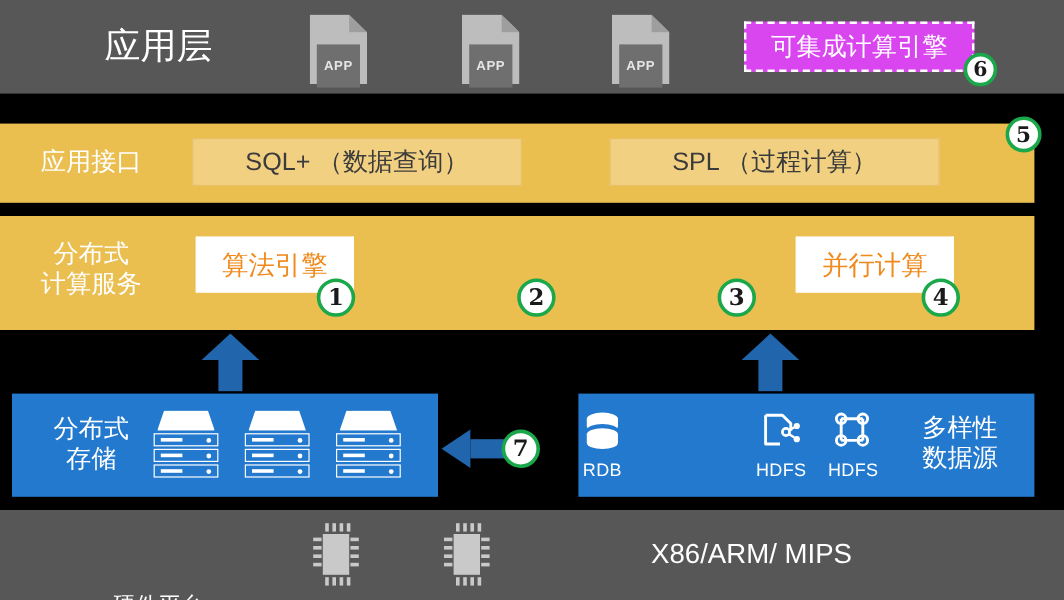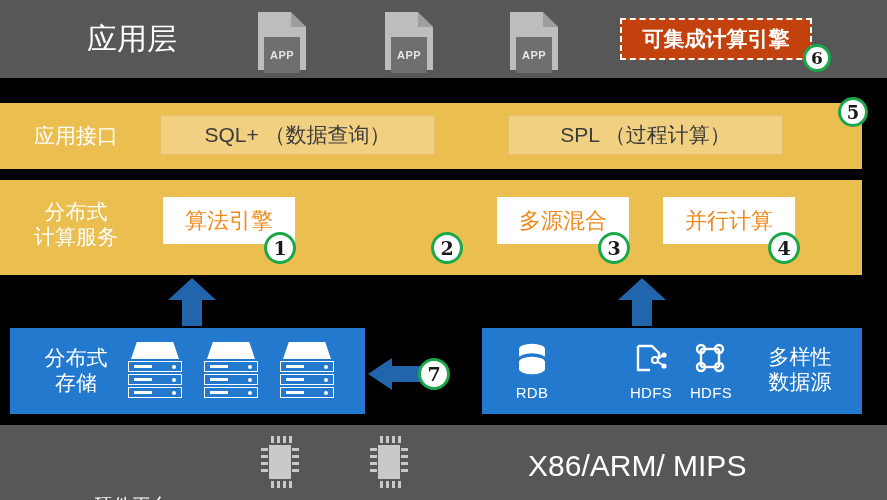--- a/index.html
+++ b/index.html
@@ -29,23 +29,23 @@
     clip-path:polygon(0 0, 100% 100%, 0 100%);
   }
   .appdoc .tag{
     position:absolute;left:6px;top:25px;width:36px;height:36px;
     background:#6f6f6f;color:#e6e6e6;font-size:11px;font-weight:bold;
     display:flex;align-items:center;justify-content:center;letter-spacing:.5px;
   }
 
   
   .engine-box{
-    position:absolute;background:#c2410c;border:2px dashed #ffffff;
+    position:absolute;background:#d946ef;border:2px dashed #ffffff;
     display:flex;align-items:center;justify-content:center;
-    color:#fff;box-sizing:border-box;font-weight:bold;
+    color:#fff;box-sizing:border-box;
   }
 
   
   .api-box{
     position:absolute;background:#f2d082;border:1px solid #e6c06a;
     display:flex;align-items:center;justify-content:center;
     color:#3b3b3b;box-sizing:border-box;
   }
 
   
@@ -152,23 +152,20 @@
     <span>算法引擎</span>
   </div>
   <div class="badge" style="left:264px;top:232px;width:32px;height:32px;font-size:19px;">
     <span>1</span>
   </div>
 
   <div class="badge" style="left:431px;top:232px;width:32px;height:32px;font-size:19px;">
     <span>2</span>
   </div>
 
-  <div class="svc-box" style="left:497px;top:197px;width:132px;height:47px;font-size:22px;">
-    <span>多源混合</span>
-  </div>
   <div class="badge" style="left:598px;top:232px;width:32px;height:32px;font-size:19px;">
     <span>3</span>
   </div>
 
   <div class="svc-box" style="left:663px;top:197px;width:132px;height:47px;font-size:22px;">
     <span>并行计算</span>
   </div>
   <div class="badge" style="left:768px;top:232px;width:32px;height:32px;font-size:19px;">
     <span>4</span>
   </div>
@@ -243,21 +240,21 @@
                 border-top:16px solid transparent;border-bottom:16px solid transparent;
                 border-right:24px solid #2166ac;"></div>
     <div style="position:absolute;left:24px;top:8px;width:54px;height:16px;background:#2166ac;"></div>
   </div>
   <div class="badge" style="left:418px;top:358px;width:32px;height:32px;font-size:19px;">
     <span>7</span>
   </div>
 
   <div class="blue-panel" style="left:482px;top:328px;width:380px;height:86px;"></div>
 
-  <div class="ds" style="left:503px;top:338px;">
+  <div class="ds" style="left:473px;top:338px;">
     <div class="glyph">
       <svg width="36" height="40" viewBox="0 0 36 40" aria-hidden="true">
         <ellipse cx="18" cy="9" rx="13" ry="5.2" fill="#fff"></ellipse>
         <rect x="5" y="9" width="26" height="6" fill="#fff"></rect>
         <ellipse cx="18" cy="15" rx="13" ry="5.2" fill="#fff"></ellipse>
         <ellipse cx="18" cy="18.5" rx="13" ry="5.2" fill="#2279cd"></ellipse>
         <ellipse cx="18" cy="22" rx="13" ry="5.2" fill="#fff"></ellipse>
         <rect x="5" y="22" width="26" height="7" fill="#fff"></rect>
         <ellipse cx="18" cy="29" rx="13" ry="5.2" fill="#fff"></ellipse>
       </svg>
@@ -336,15 +333,15 @@
     <div class="pin" style="left:3px;top:12px;width:7px;height:3px;"></div>
     <div class="pin" style="left:3px;top:19px;width:7px;height:3px;"></div>
     <div class="pin" style="left:3px;top:26px;width:7px;height:3px;"></div>
     <div class="pin" style="left:3px;top:33px;width:7px;height:3px;"></div>
     <div class="pin" style="left:34px;top:12px;width:7px;height:3px;"></div>
     <div class="pin" style="left:34px;top:19px;width:7px;height:3px;"></div>
     <div class="pin" style="left:34px;top:26px;width:7px;height:3px;"></div>
     <div class="pin" style="left:34px;top:33px;width:7px;height:3px;"></div>
   </div>
 
-  <div class="row-label" style="left:480px;top:448px;width:230px;font-size:30px;text-align:left;margin-left:48px;">X86/ARM/ MIPS</div>
+  <div class="row-label" style="left:480px;top:448px;width:230px;font-size:23px;text-align:right;">X86/ARM/ MIPS</div>
 
 </div>
 
 </body></html>

